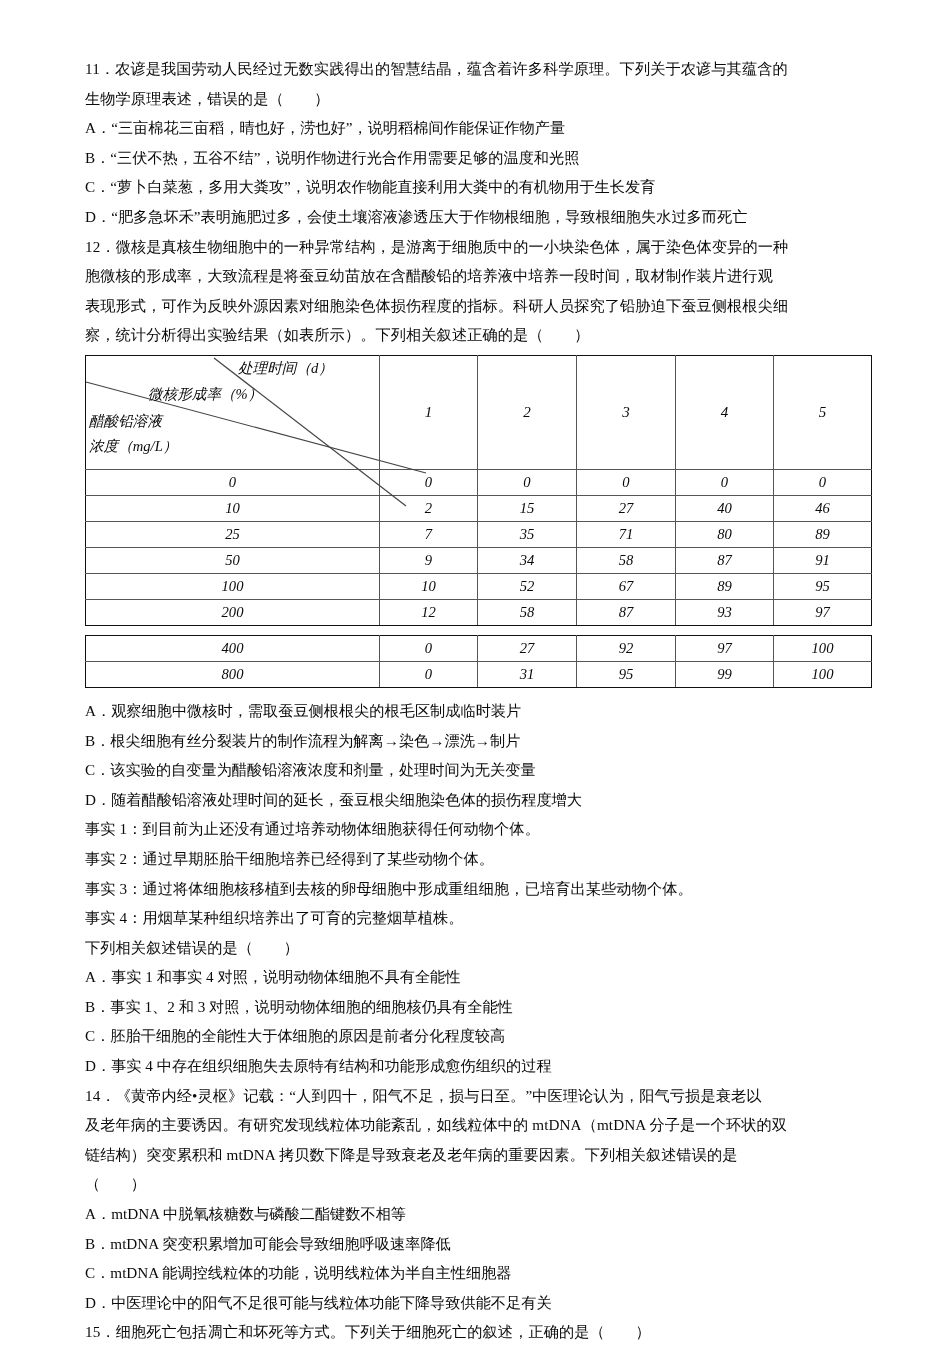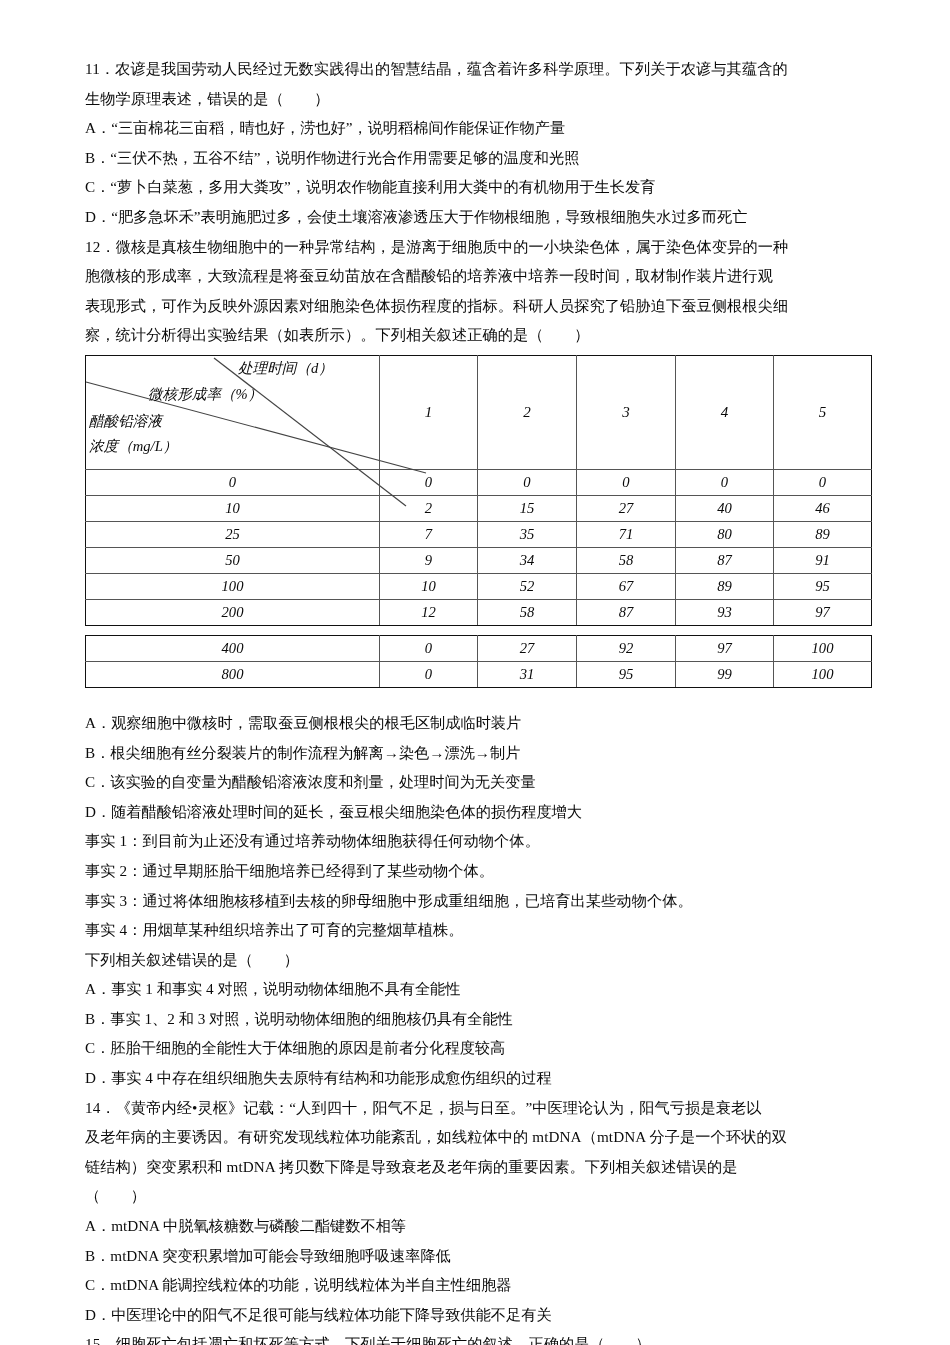--- a/index.html
+++ b/index.html
@@ -235,21 +235,21 @@
               <td>0</td>
               <td>31</td>
               <td>95</td>
               <td>99</td>
               <td class="outer-r">100</td>
             </tr>
           </tbody>
         </table>
       </div>
 
-      <div class="opt" style="margin-top:20px">A．观察细胞中微核时，需取蚕豆侧根根尖的根毛区制成临时装片</div>
+      <div class="opt" style="margin-top:8px">A．观察细胞中微核时，需取蚕豆侧根根尖的根毛区制成临时装片</div>
       <div class="opt">B．根尖细胞有丝分裂装片的制作流程为解离→染色→漂洗→制片</div>
       <div class="opt">C．该实验的自变量为醋酸铅溶液浓度和剂量，处理时间为无关变量</div>
       <div class="opt">D．随着醋酸铅溶液处理时间的延长，蚕豆根尖细胞染色体的损伤程度增大</div>
     </div>
 
     <div class="q-block">
       <div class="line">事实 1：到目前为止还没有通过培养动物体细胞获得任何动物个体。</div>
       <div class="line">事实 2：通过早期胚胎干细胞培养已经得到了某些动物个体。</div>
       <div class="line">事实 3：通过将体细胞核移植到去核的卵母细胞中形成重组细胞，已培育出某些动物个体。</div>
       <div class="line">事实 4：用烟草某种组织培养出了可育的完整烟草植株。</div>

